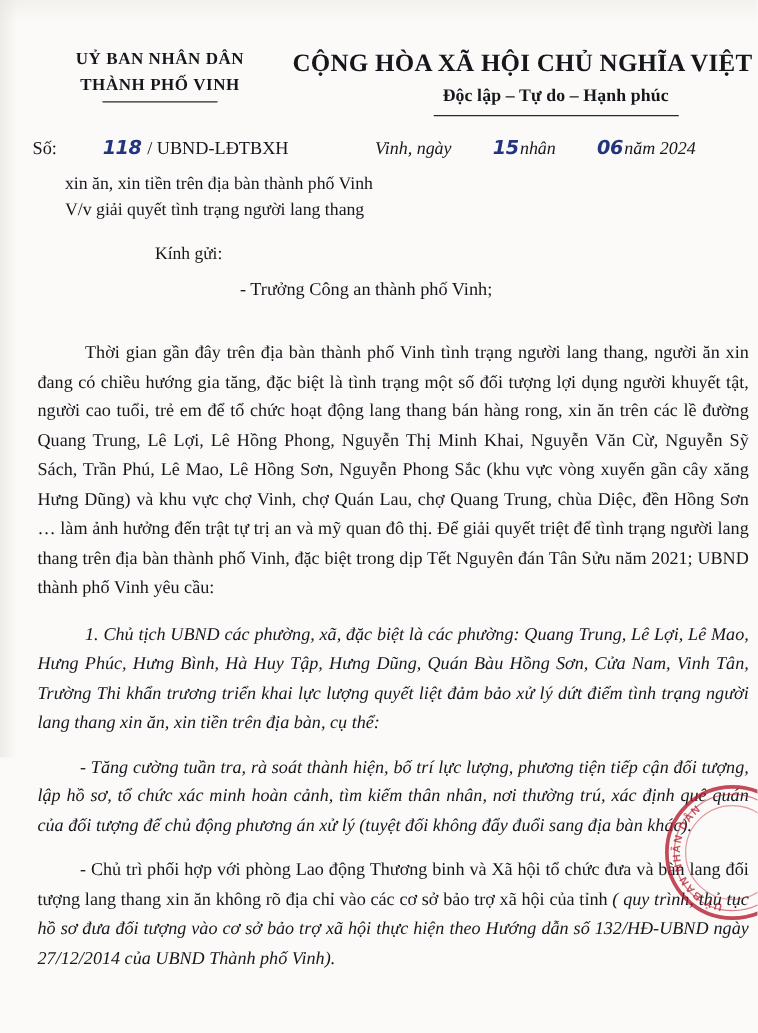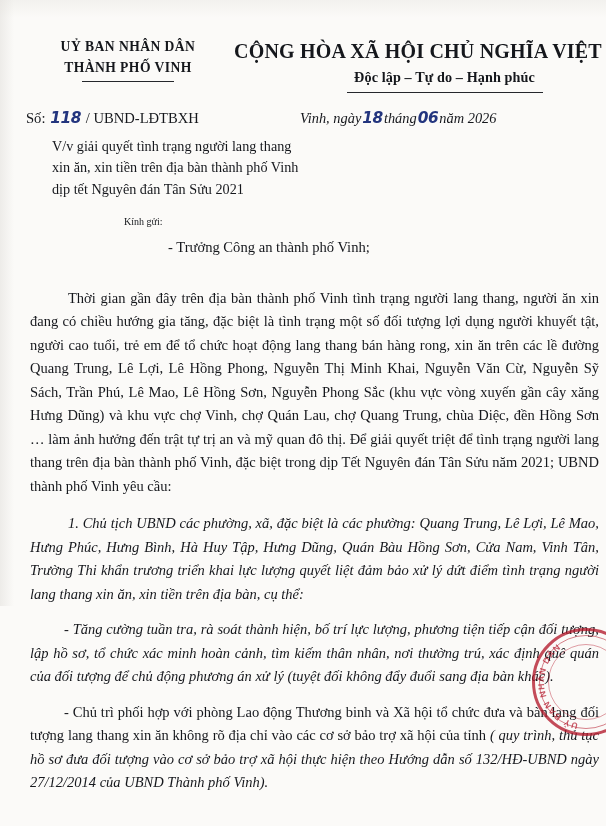--- a/index.html
+++ b/index.html
@@ -92,39 +92,41 @@
     padding-left: 18px;
   }
   .ink {
     font-family: "DejaVu Sans", sans-serif;
     color: #23357e;
     font-weight: bold;
     font-style: italic;
     font-size: 15.4px;
     letter-spacing: -0.4px;
     padding: 0 1px;
+    margin-left: 32px;
   }
 
   
   .subject {
     padding: 9px 0 0 52px;
     font-size: 14.2px;
     line-height: 1.52;
   }
   .subject div { white-space: nowrap; }
 
   
   .kinh-gui {
     padding: 16px 0 0 124px;
-    font-size: 10px;
+    font-size: 14px;
   }
   .recipients {
     padding: 7px 0 0 168px;
     font-size: 14.6px;
     line-height: 1.82;
+    margin-left: 24px;
   }
   .recipients div { white-space: nowrap; }
 
   
   .body {
     padding: 26px 7px 0 30px;
   }
   p.para {
     margin: 0 0 14px 0;
     font-size: 14.5px;
@@ -198,27 +200,26 @@
     </div>
     <div class="hdr-right">
       <div class="nation-line">CỘNG HÒA XÃ HỘI CHỦ NGHĨA VIỆT NAM</div>
       <div class="motto-line">Độc lập – Tự do – Hạnh phúc</div>
       <div class="rule rule-right"></div>
     </div>
   </div>
 
   <div class="meta-row">
     <div class="meta-left"><span>Số:</span> <span class="ink">118</span> <span>/ UBND-LĐTBXH</span></div>
-    <div class="meta-right"><span>Vinh, ngày</span><span class="ink">18</span><span>tháng</span><span class="ink">06</span><span>năm</span> <span>2026</span></div>
+    <div class="meta-right"><span>Vinh, ngày</span><span class="ink">15</span><span>nhân</span><span class="ink">06</span><span>năm</span> <span>2024</span></div>
   </div>
 
   <div class="subject">
+    <div>xin ăn, xin tiền trên địa bàn thành phố Vinh</div>
     <div>V/v giải quyết tình trạng người lang thang</div>
-    <div>xin ăn, xin tiền trên địa bàn thành phố Vinh</div>
-    <div>dịp tết Nguyên đán Tân Sửu 2021</div>
   </div>
 
   <div class="kinh-gui">Kính gửi:</div>
   <div class="recipients">
     <div>- Trưởng Công an thành phố Vinh;</div>
   </div>
 
   <div class="body">
     <p class="para">Thời gian gần đây trên địa bàn thành phố Vinh tình trạng người lang thang, người ăn xin đang có chiều hướng gia tăng, đặc biệt là tình trạng một số đối tượng lợi dụng người khuyết tật, người cao tuổi, trẻ em để tổ chức hoạt động lang thang bán hàng rong, xin ăn trên các lề đường Quang Trung, Lê Lợi, Lê Hồng Phong, Nguyễn Thị Minh Khai, Nguyễn Văn Cừ, Nguyễn Sỹ Sách, Trần Phú, Lê Mao, Lê Hồng Sơn, Nguyễn Phong Sắc (khu vực vòng xuyến gần cây xăng Hưng Dũng) và khu vực chợ Vinh, chợ Quán Lau, chợ Quang Trung, chùa Diệc, đền Hồng Sơn … làm ảnh hưởng đến trật tự trị an và mỹ quan đô thị. Để giải quyết triệt để tình trạng người lang thang trên địa bàn thành phố Vinh, đặc biệt trong dịp Tết Nguyên đán Tân Sửu năm 2021; UBND thành phố Vinh yêu cầu:</p>
     <p class="para tight">1. Chủ tịch UBND các phường, xã, đặc biệt là các phường: Quang Trung, Lê Lợi, Lê Mao, Hưng Phúc, Hưng Bình, Hà Huy Tập, Hưng Dũng, Quán Bàu Hồng Sơn, Cửa Nam, Vinh Tân, Trường Thi khẩn trương triển khai lực lượng quyết liệt đảm bảo xử lý dứt điểm tình trạng người lang thang xin ăn, xin tiền trên địa bàn, cụ thể:</p>

